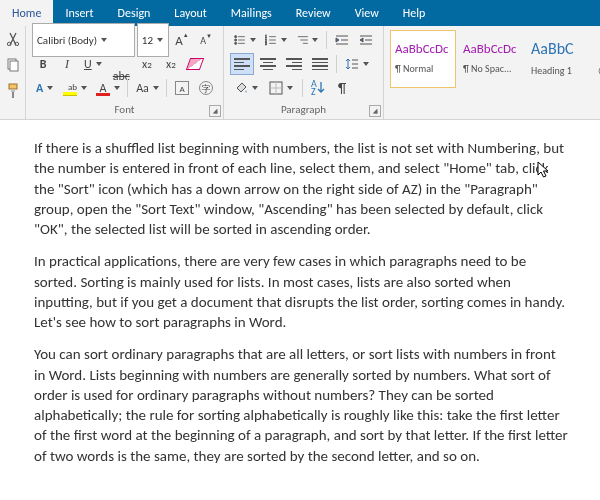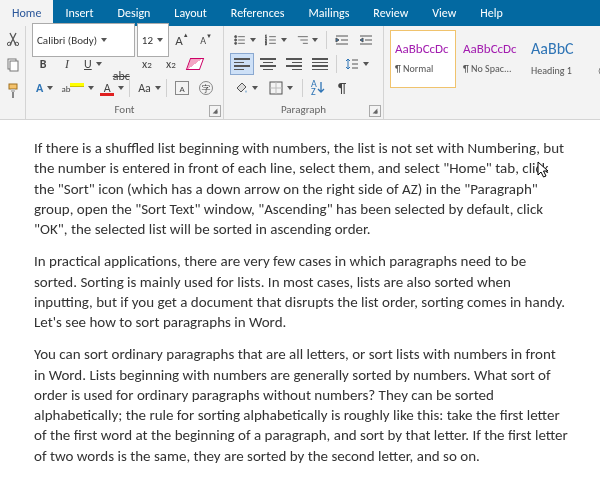--- a/index.html
+++ b/index.html
@@ -180,21 +180,20 @@
   }
 </style>
 </head>
 <body>
 
 <div class="tabbar">
   <div class="tab active">Home</div>
   <div class="tab">Insert</div>
   <div class="tab">Design</div>
   <div class="tab">Layout</div>
-  <div class="tab">References</div>
   <div class="tab">Mailings</div>
   <div class="tab">Review</div>
   <div class="tab">View</div>
   <div class="tab">Help</div>
 </div>
 
 <div class="ribbon">
 
   <div class="clipboard-col">
     <div class="clip-icon btn">
@@ -246,21 +245,21 @@
         <div class="btn strike">abc</div>
         <div class="btn">x<span class="sup" style="vertical-align:sub">2</span></div>
         <div class="btn">x<span class="sup" style="vertical-align:super">2</span></div>
         <div class="btn">
             <div class="eraser"></div>
           </div>
       </div>
       <div class="row">
         <div class="btn" style="color:#2e74b5;font-weight:bold">A<span class="dd-caret"></span></div>
         <div class="btn">
-            <div style="display:flex;flex-direction:row;align-items:flex-start">
+            <div style="display:flex;flex-direction:column;align-items:flex-end">
               <span style="font-size:9px">ab</span>
               <div class="highlighter"></div>
             </div>
             <span class="dd-caret"></span>
           </div>
         <div class="btn">
             <div style="display:flex;flex-direction:column;align-items:center">
               <span style="font-size:12px">A</span>
               <div class="fontcolor-bar"></div>
             </div>

